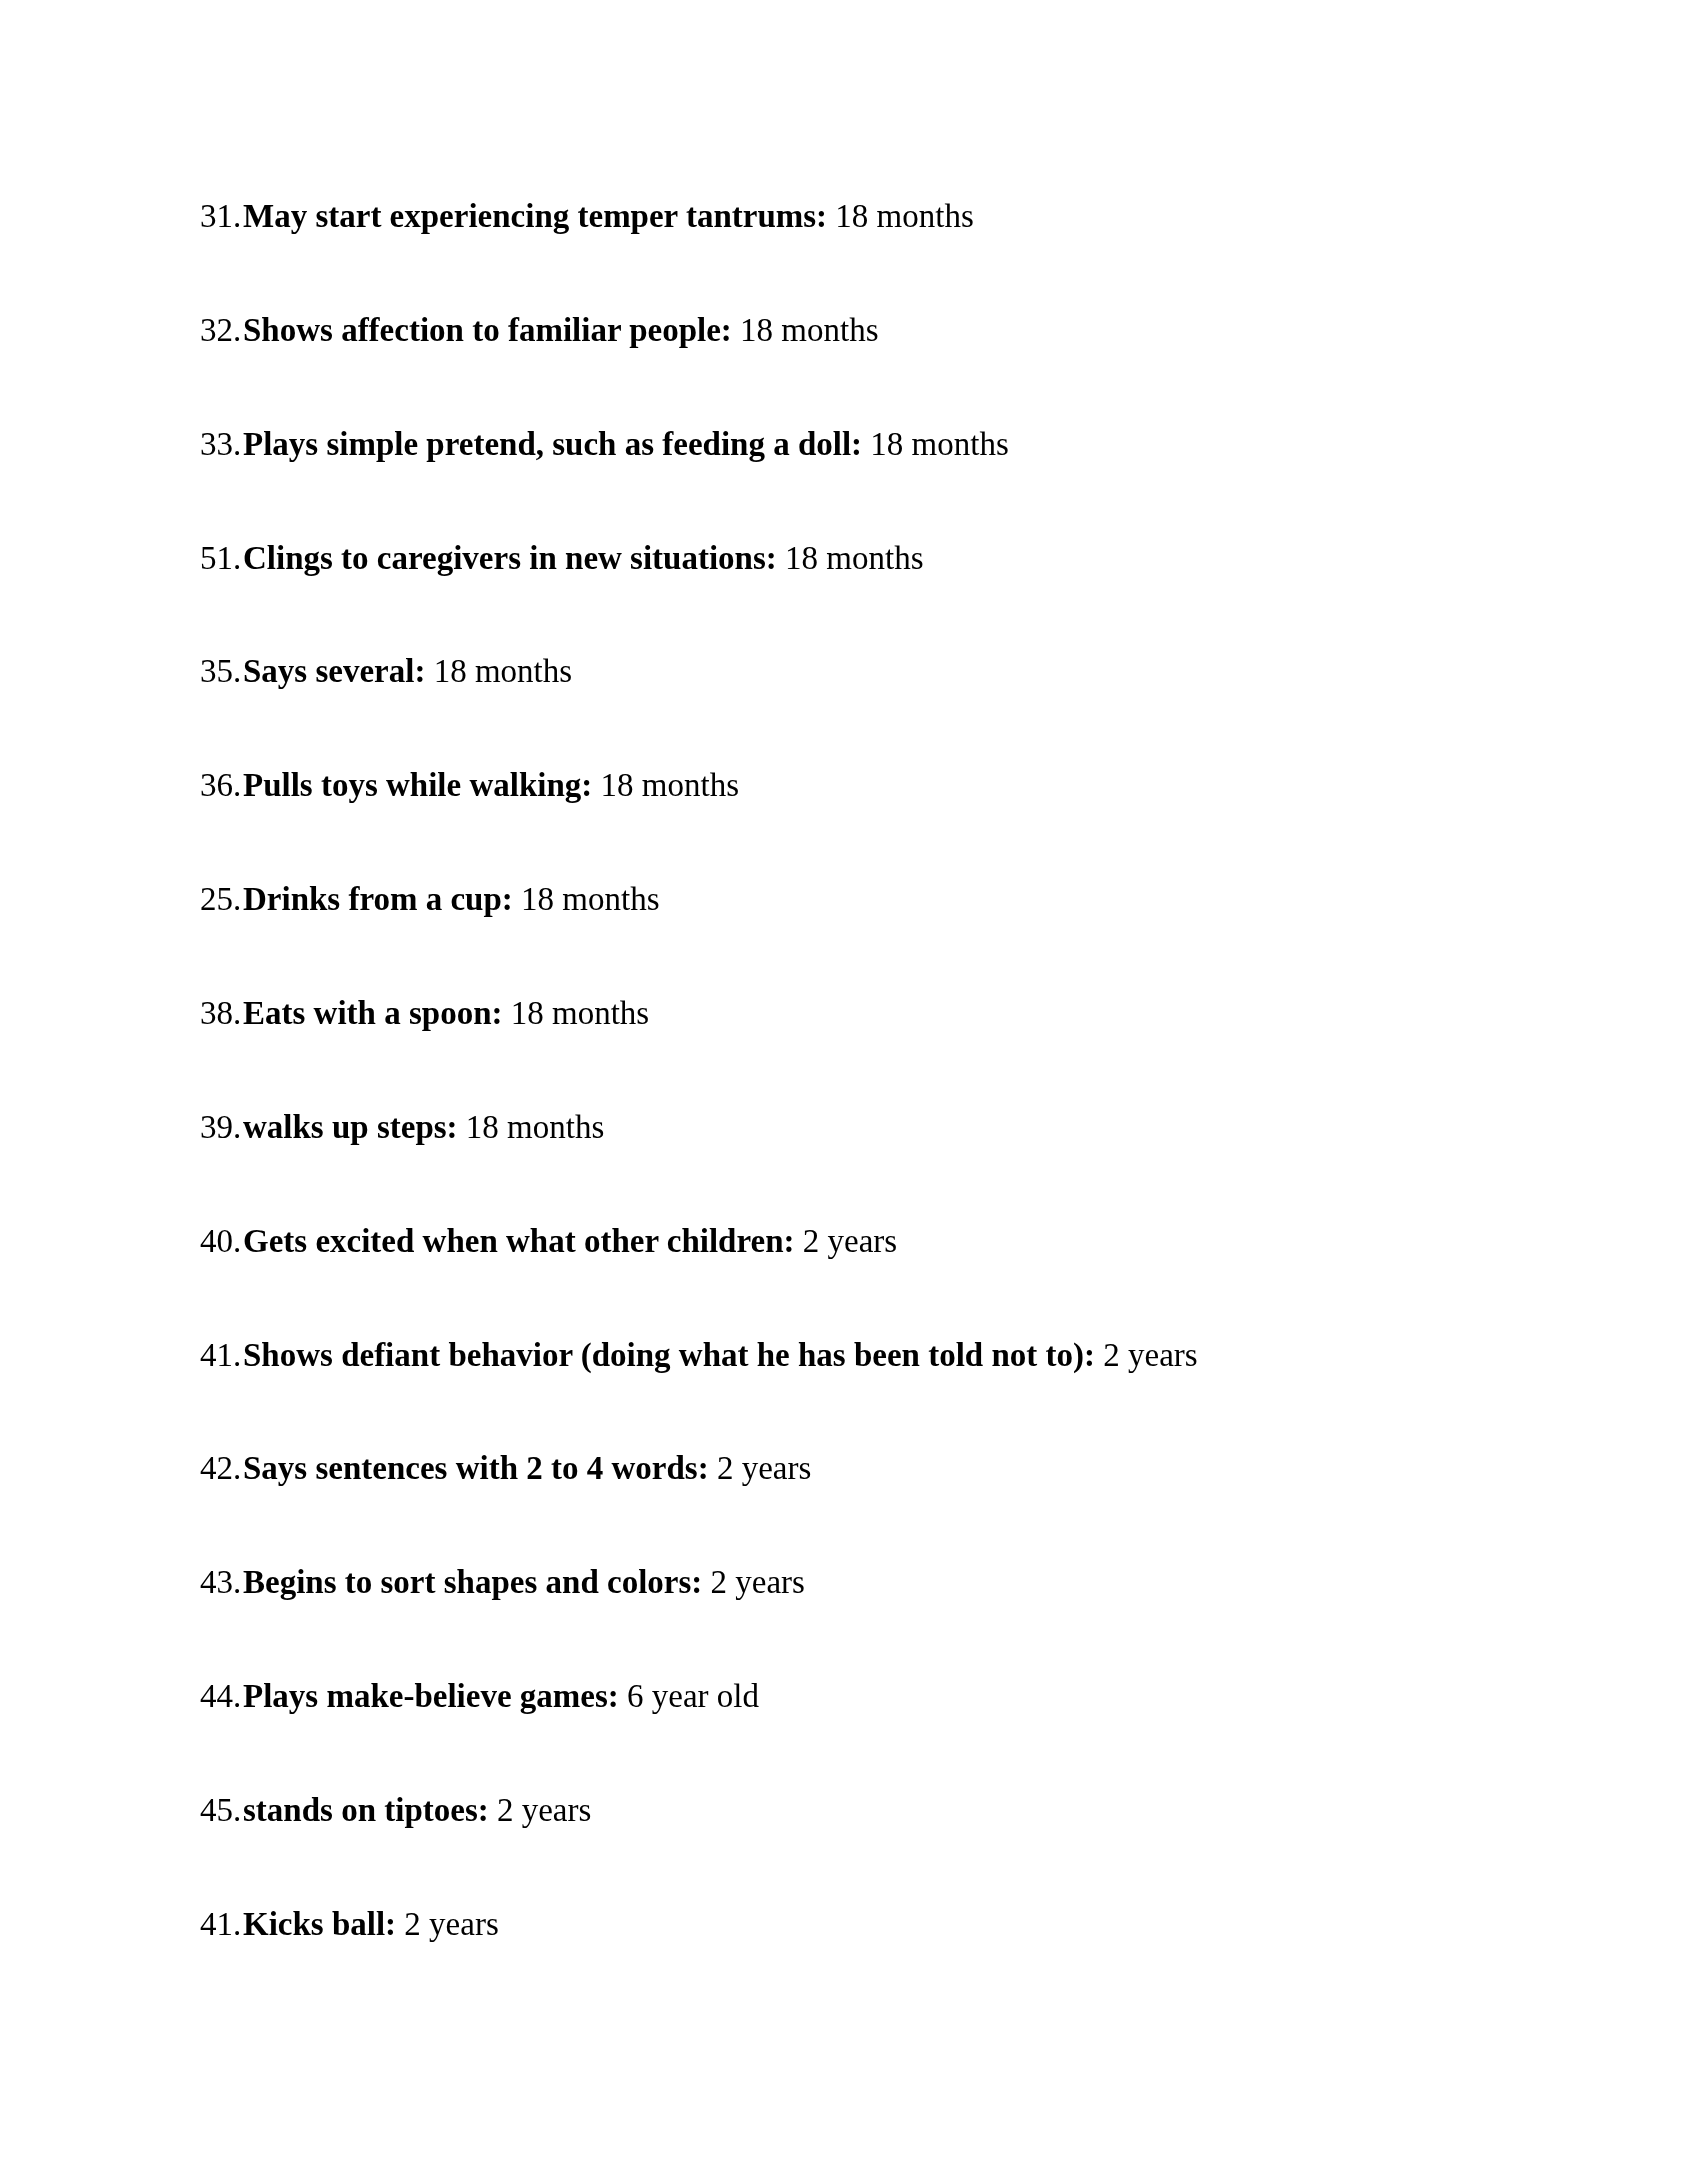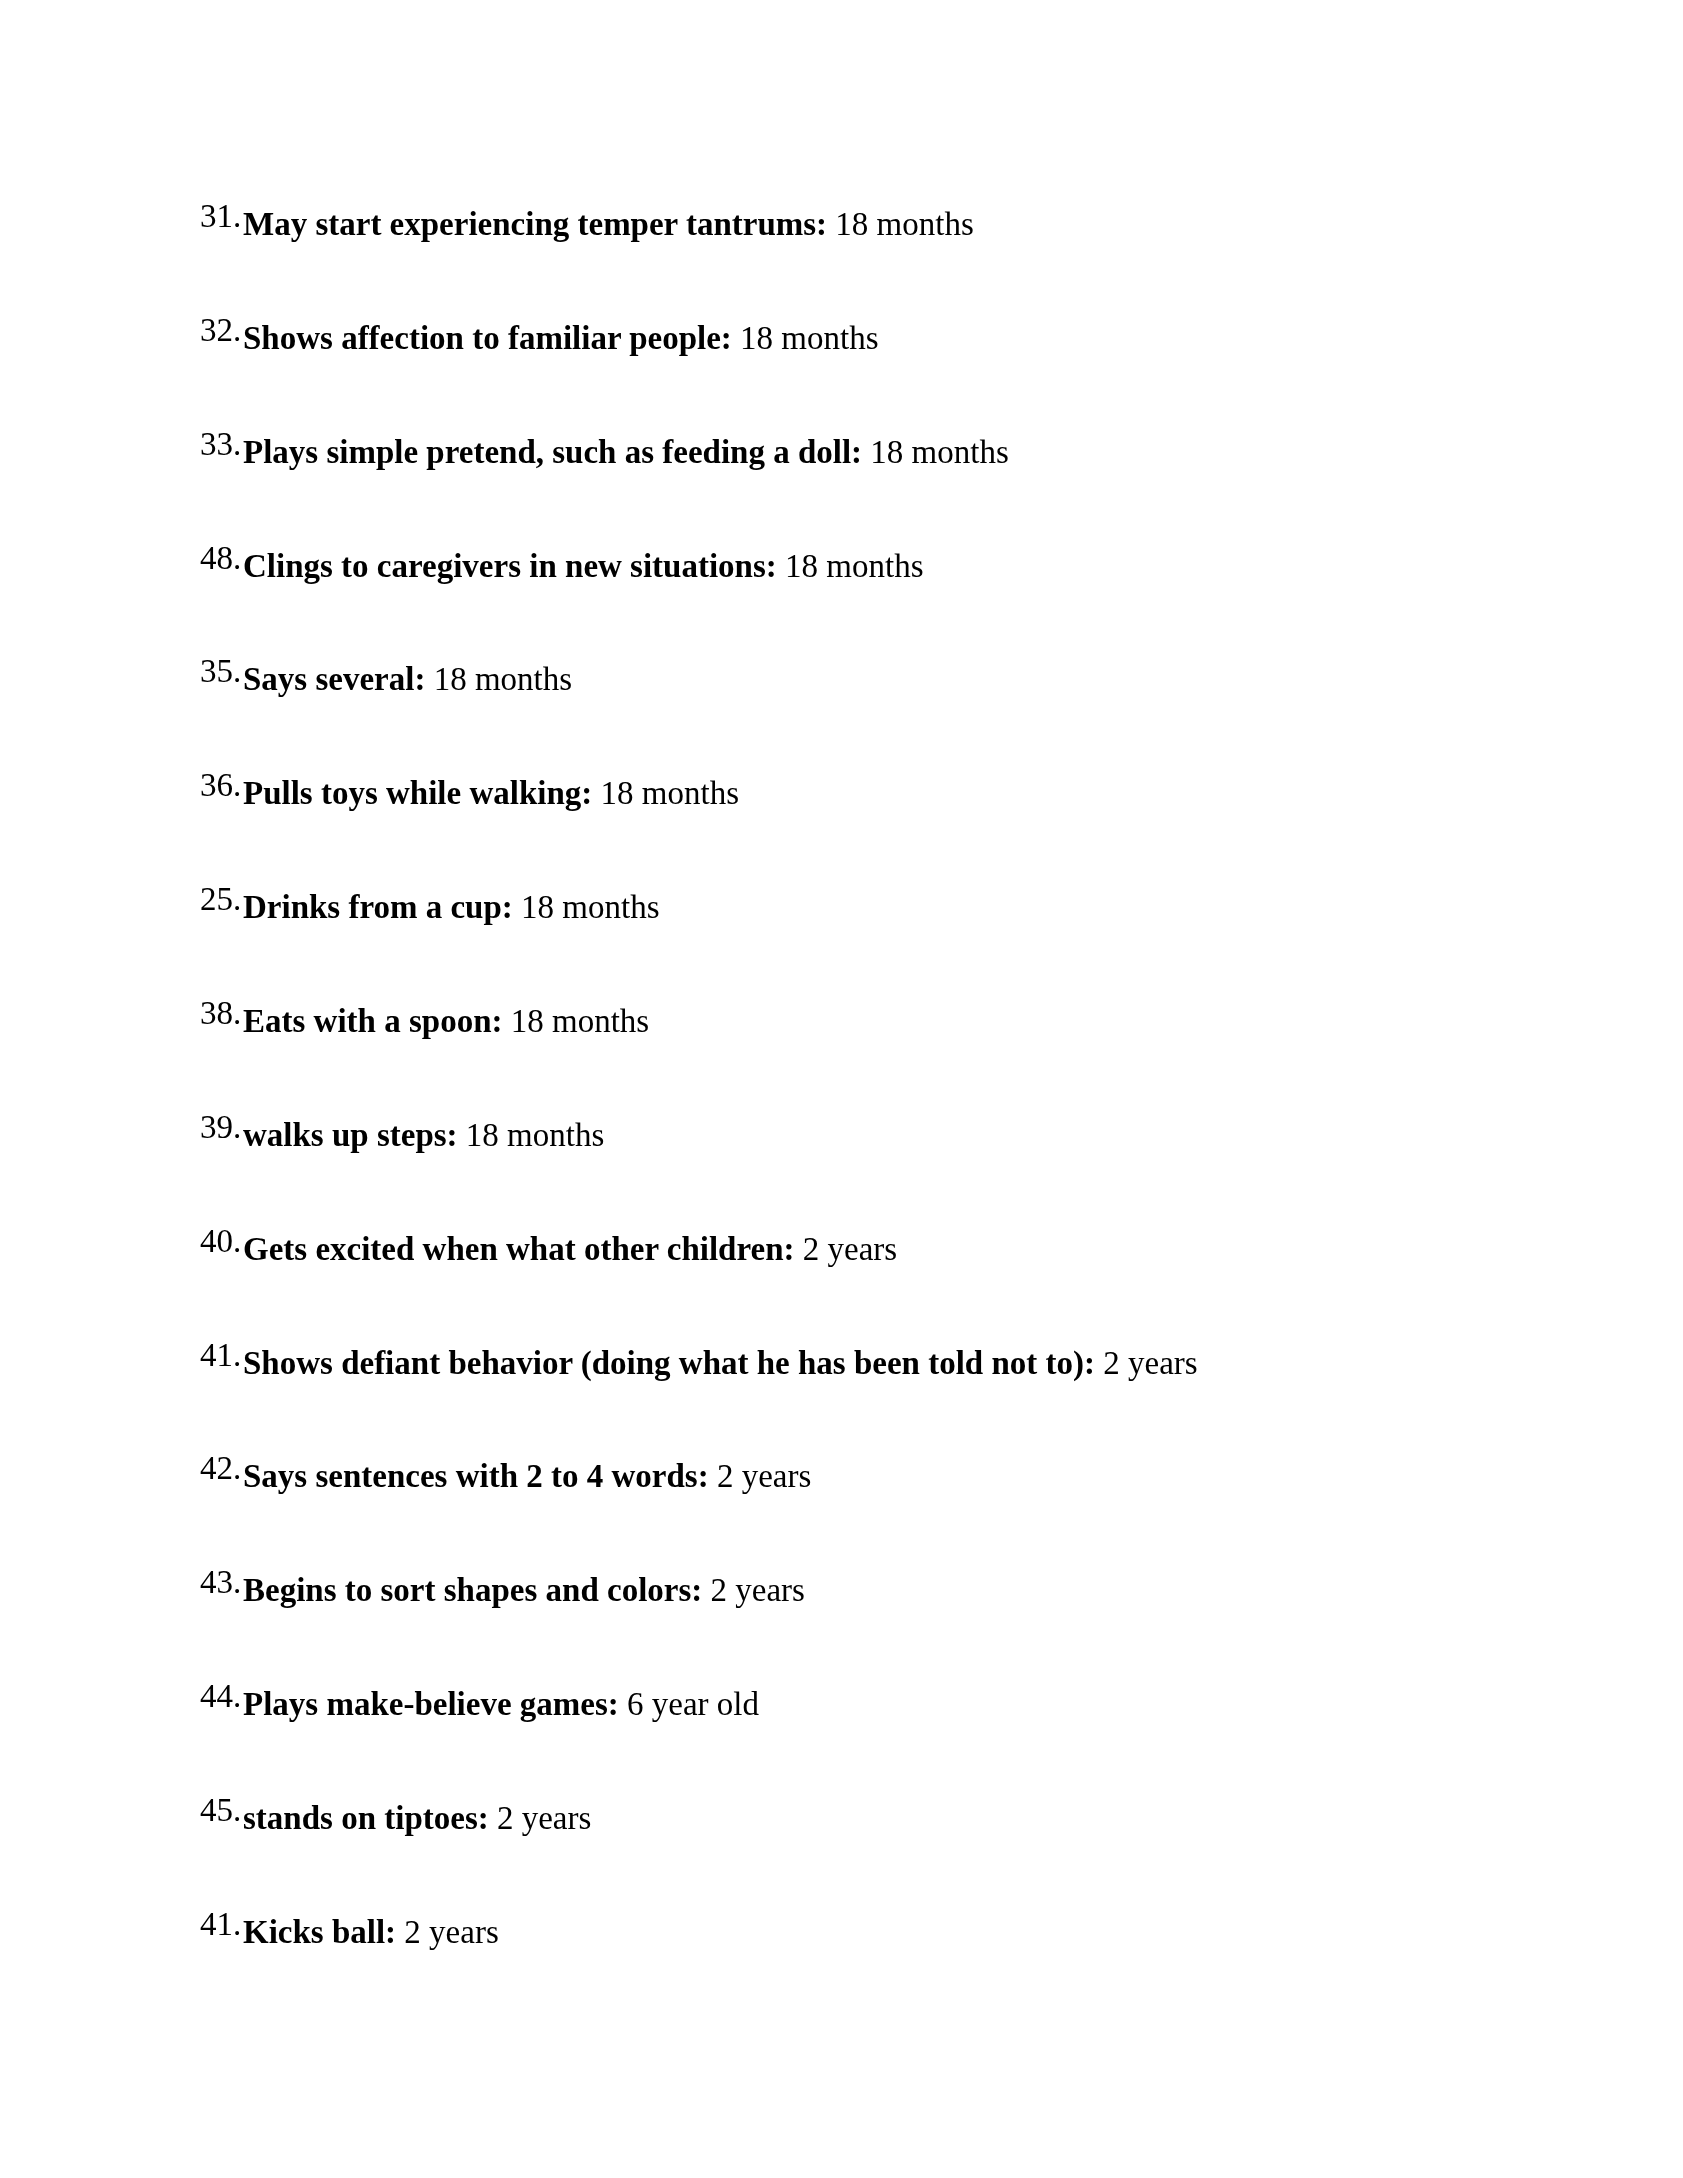--- a/index.html
+++ b/index.html
@@ -43,21 +43,20 @@
     .num {
       position: absolute;
       left: 0;
       top: 0;
       font-weight: normal;
     }
     .text {
       position: absolute;
       left: 43px;
       top: 0;
-      margin-top: 8px;
     }
     .label {
       font-weight: bold;
     }
     .age {
       font-weight: normal;
     }
   </style>
 </head>
 <body>
@@ -70,21 +69,21 @@
     </li>
     <li class="item" style="top:310px">
       <span class="num">32.</span>
       <span class="text"><span class="label">Shows affection to familiar people:</span> <span class="age">18 months</span></span>
     </li>
     <li class="item" style="top:424px">
       <span class="num">33.</span>
       <span class="text"><span class="label">Plays simple pretend, such as feeding a doll:</span> <span class="age">18 months</span></span>
     </li>
     <li class="item" style="top:538px">
-      <span class="num">48.</span>
+      <span class="num">51.</span>
       <span class="text"><span class="label">Clings to caregivers in new situations:</span> <span class="age">18 months</span></span>
     </li>
     <li class="item" style="top:651px">
       <span class="num">35.</span>
       <span class="text"><span class="label">Says several:</span> <span class="age">18 months</span></span>
     </li>
     <li class="item" style="top:765px">
       <span class="num">36.</span>
       <span class="text"><span class="label">Pulls toys while walking:</span> <span class="age">18 months</span></span>
     </li>

